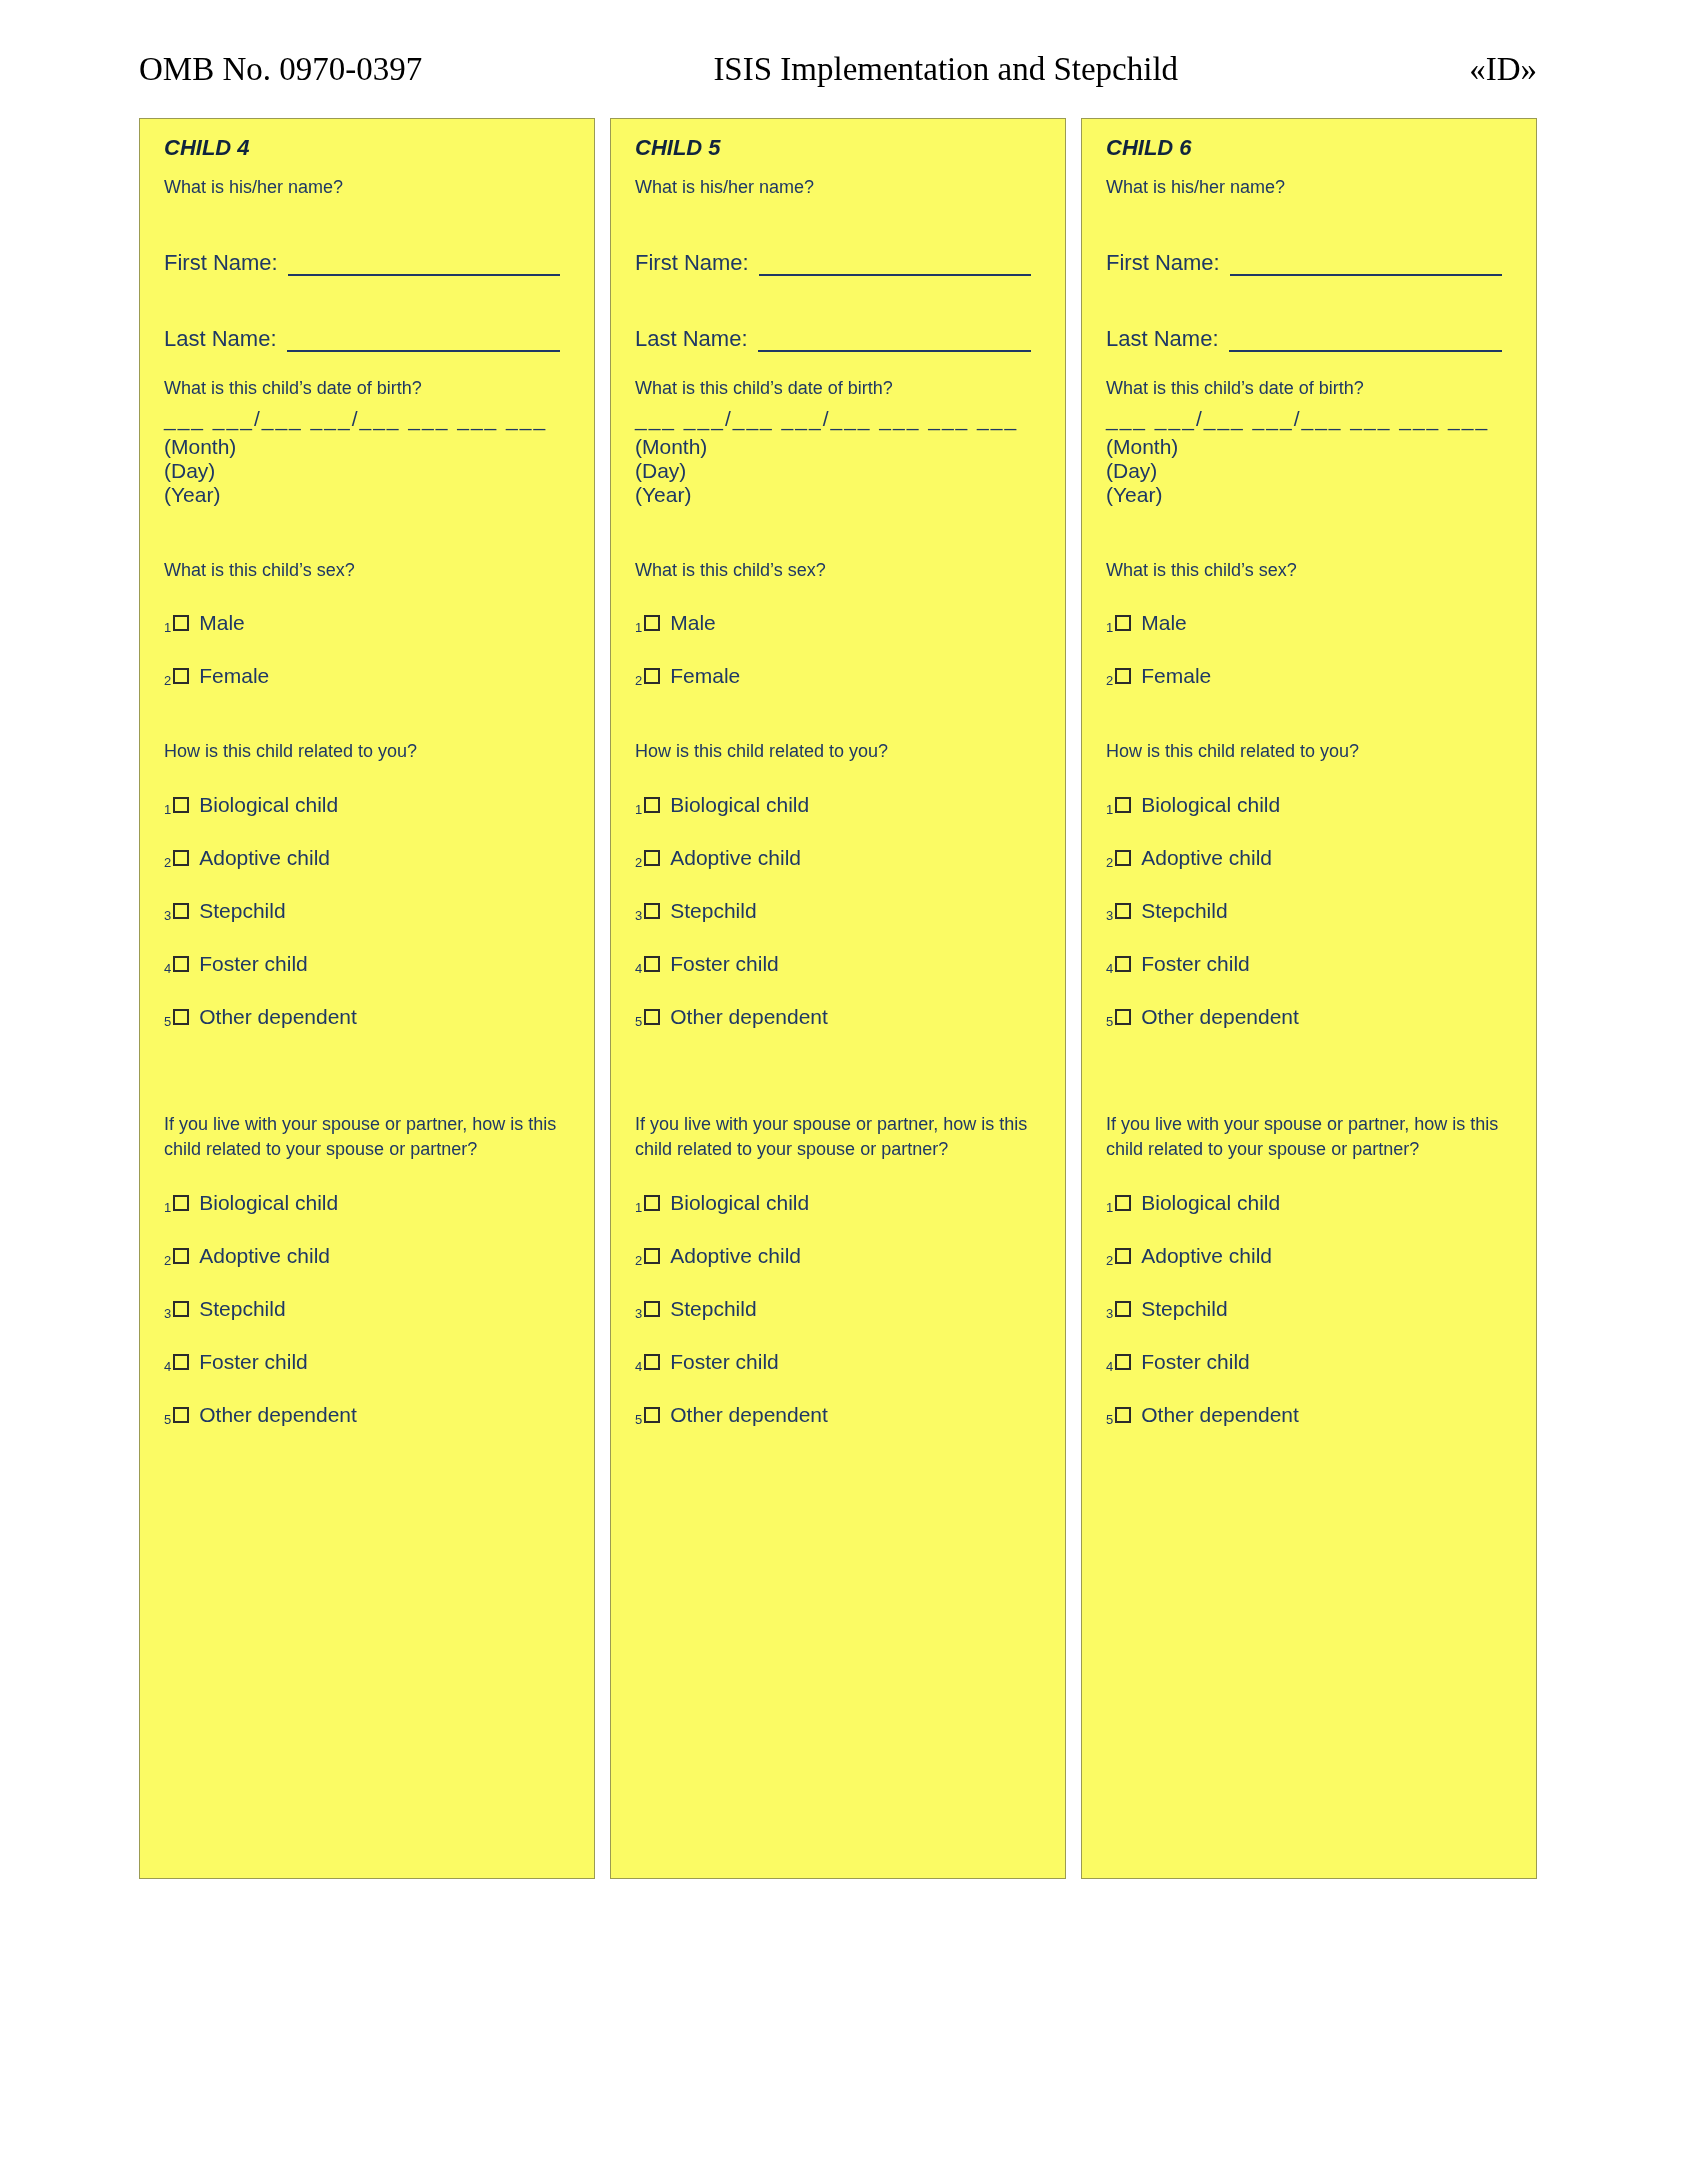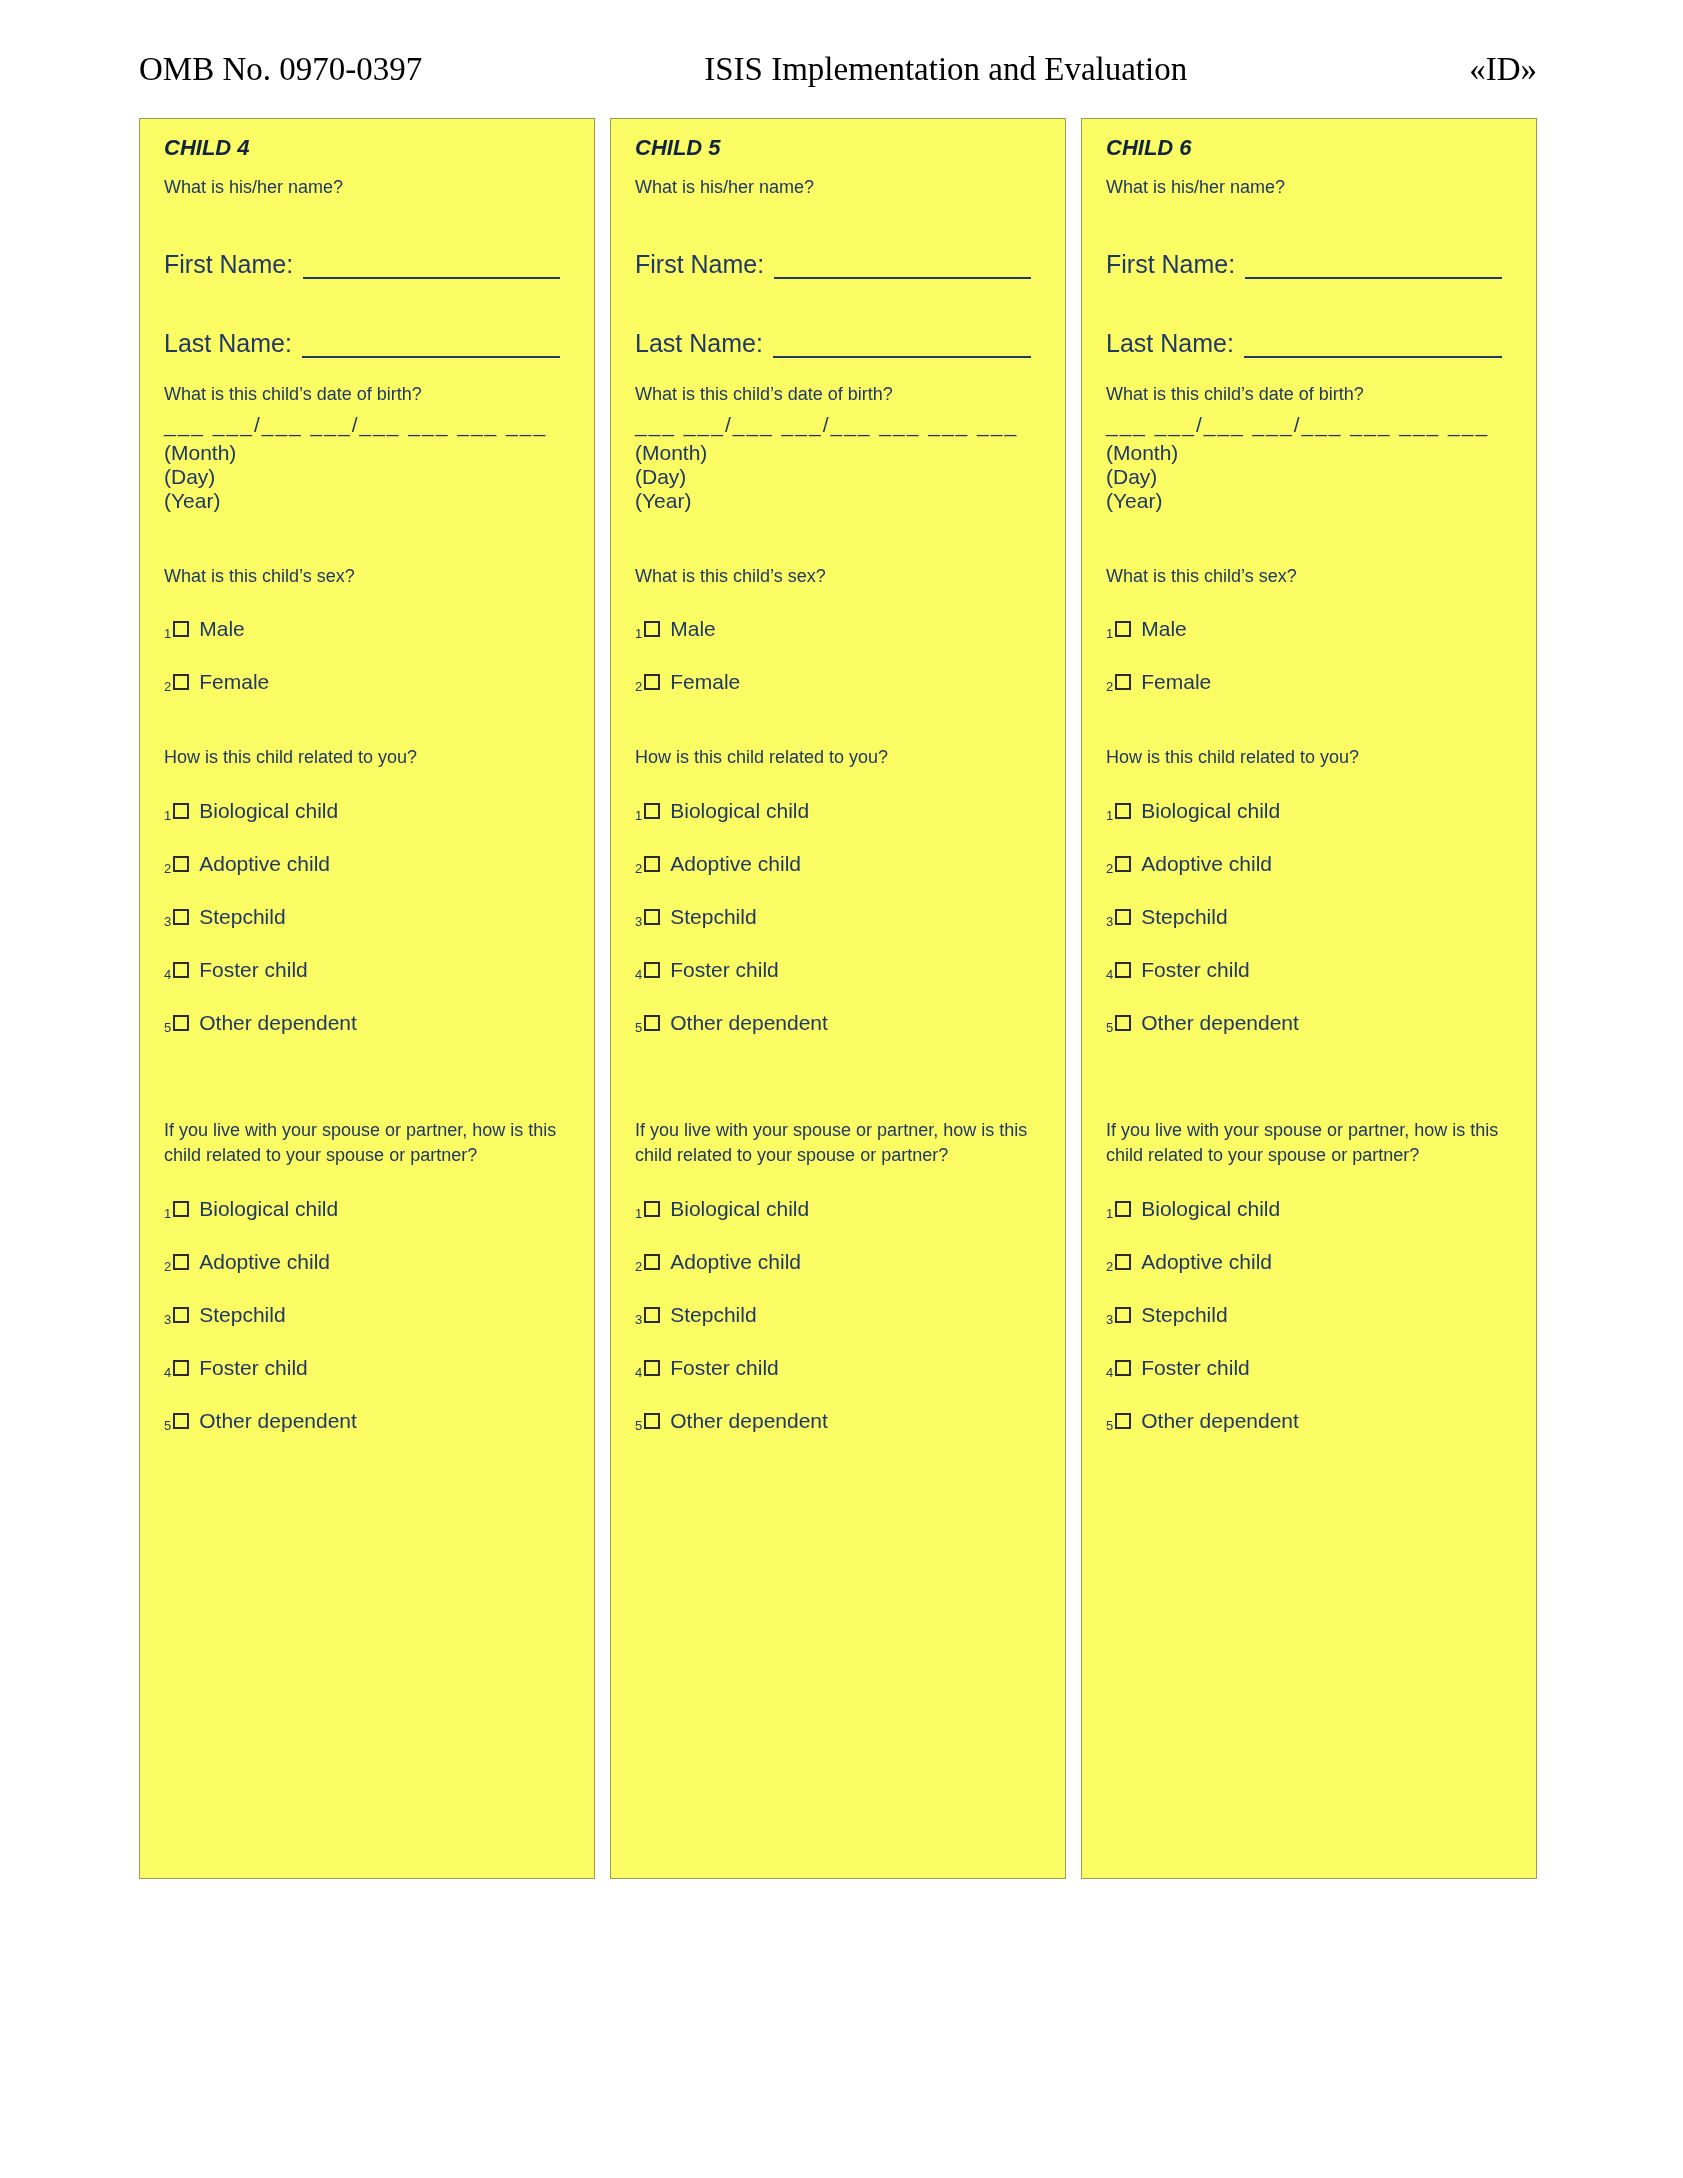--- a/index.html
+++ b/index.html
@@ -41,21 +41,21 @@
   }
   .q {
     font-size: 18px;
     line-height: 1.38;
   }
   .gap-top { margin-top: 51px; }
   .frow {
     display: flex;
     align-items: flex-end;
     margin-top: 50px;
-    font-size: 25px;
+    font-size: 22px;
   }
   .frow .lbl { margin-right: 10px; white-space: nowrap; }
   .blank {
     flex: 1;
     margin-right: 12px;
     border-bottom: 2px solid #1F3864;
     height: 26px;
   }
   .dob-q { margin-top: 24px; }
   .dob-blanks {
@@ -93,21 +93,21 @@
     flex: 0 0 auto;
     background: transparent;
   }
   .spouse { margin-top: 83px; }
 </style>
 </head>
 <body>
 
 <header class="page-header">
   <span>OMB No. 0970-0397</span>
-  <span>ISIS Implementation and Evaluation</span>
+  <span>ISIS Implementation and Stepchild</span>
   <span>«ID»</span>
 </header>
 
 <div class="columns" id="columns">
   <section class="col">
     <h2 class="heading">CHILD 4</h2>
 
     <p class="q">What is his/her name?</p>
 
     <p class="frow">

